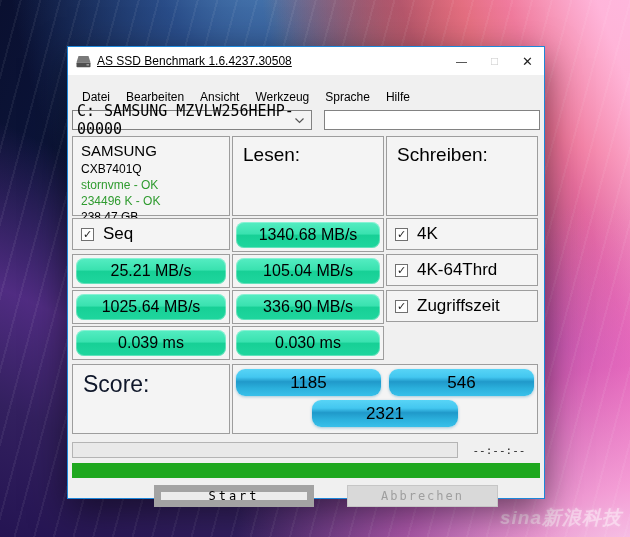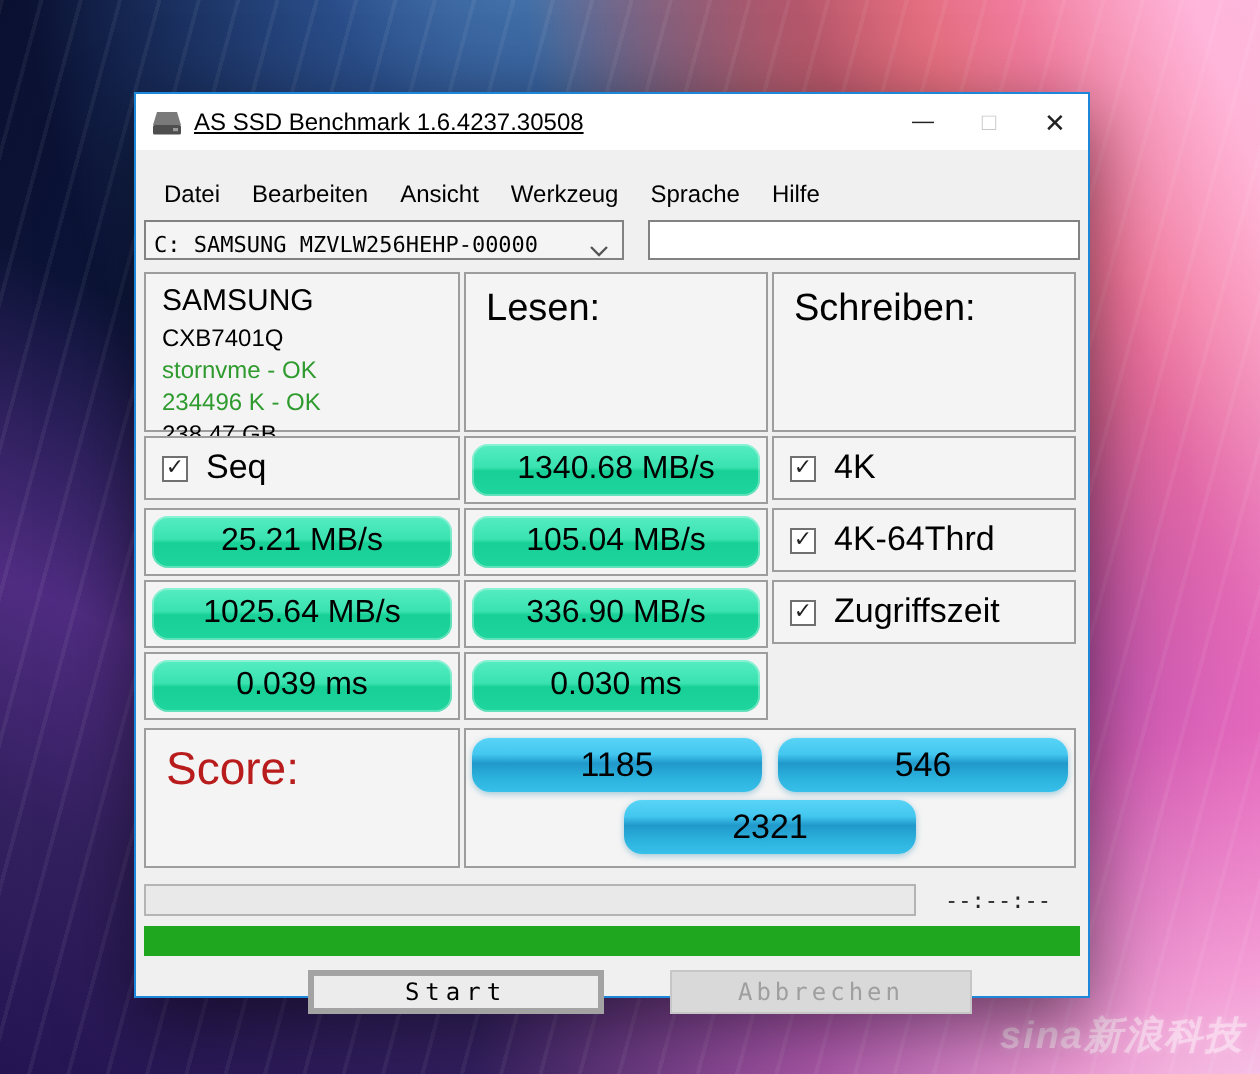--- a/index.html
+++ b/index.html
@@ -41,22 +41,22 @@
   .win-btn.min{font-size:11px;}
   .win-btn.max{font-size:12px;color:#c9c9c9;}
   .win-btn.close{font-size:13px;}
   
   .menubar{display:flex;padding:12px 4px 1px 6px;}
   .menu-item{font-size:12px;color:#000;padding:3px 8px;}
   
   .selector-row{display:flex;margin:2px 4px 0 4px;gap:12px;}
   .combo{
     width:240px;height:20px;box-sizing:border-box;background:#f4f4f4;border:1px solid #828282;
-    display:flex;align-items:flex-end;justify-content:space-between;padding:0 6px 0 4px;
-    font-family:"DejaVu Sans Mono",monospace;font-size:11px;color:#000;
+    display:flex;align-items:center;justify-content:space-between;padding:0 6px 0 4px;
+    font-family:"DejaVu Sans Mono",monospace;font-size:15px;color:#000;
   }
   .textbox{flex:1;height:20px;box-sizing:border-box;border:1px solid #828282;background:#fff;outline:none;padding:0 3px;font-size:12px;}
   
   .table{display:grid;grid-template-columns:158px 152px 152px;gap:2px;margin:6px 4px 0 4px;}
   .cell{background:#f4f4f4;border:1px solid #9d9d9d;box-sizing:border-box;}
   .info-cell{height:80px;padding:4px 8px;}
   .line-vendor{font-size:15px;color:#000;margin:1px 0 3px;}
   .line-fw{font-size:12px;color:#000;margin-bottom:2px;}
   .line-ok{font-size:12px;color:var(--ok-green,#2f9b2f);margin-bottom:2px;}
   .line-cap{font-size:12px;color:#000;}
@@ -68,40 +68,40 @@
   }
   .value-cell{height:32px;display:flex;align-items:center;justify-content:center;padding:16px 3px;}
   .pill-green{
     width:100%;height:26px;border-radius:8px;display:flex;align-items:center;justify-content:center;
     font-size:16px;color:#000;
     background:linear-gradient(180deg, var(--pill-green-top,#55edc2) 0%, #3ae2b0 45%, #17d096 52%, var(--pill-green-bottom,#1fd69e) 100%);
     box-shadow:inset 0 0 0 1px rgba(255,255,255,.3);
   }
   
   .score-grid{display:grid;grid-template-columns:158px 306px;gap:2px;margin:4px 4px 0 4px;}
-  .score-label-cell{height:70px;font-size:23px;color:#b91c1c;padding:6px 10px;}
+  .score-label-cell{height:70px;font-size:23px;color:#0f172a;padding:6px 10px;}
   .score-values-cell{height:70px;padding:4px 3px;}
   .score-row1{display:flex;gap:8px;justify-content:center;}
   .score-row2{display:flex;justify-content:center;margin-top:4px;}
   .pill-blue{
     width:146px;height:27px;border-radius:9px;display:flex;align-items:center;justify-content:center;
     font-size:17px;color:#000;
     background:linear-gradient(180deg, var(--pill-blue-top,#58d4f6) 0%, #43c7f0 30%, var(--pill-blue-mid,#2099ca) 47%, #2bb0dc 72%, #37c0ea 100%);
     box-shadow:0 1px 3px rgba(0,120,170,.35);
   }
   
   .progress-row{display:flex;align-items:center;margin:8px 4px 0 4px;}
   .progress-track{width:386px;height:16px;box-sizing:border-box;background:#e9e9e9;border:1px solid #b4b4b4;}
   .time-label{flex:1;text-align:center;font-family:"DejaVu Sans Mono",monospace;font-size:11px;color:#222;}
   .green-bar{margin:5px 4px 0 4px;height:15px;background:var(--progress-green,#1fa81f);}
   
   .buttons-row{display:flex;margin:7px 4px 0 4px;}
   .btn{height:22px;box-sizing:border-box;display:flex;align-items:center;justify-content:center;
        font-family:"DejaVu Sans Mono",monospace;font-size:12px;}
-  .btn-start{margin-left:82px;width:148px;background:#ececec;border:3px solid #a3a3a3;color:#000;letter-spacing:3px;}
+  .btn-start{margin-left:82px;width:160px;background:#ececec;border:7px solid #a3a3a3;color:#000;letter-spacing:3px;}
   .btn-cancel{margin-left:33px;width:151px;background:#d9d9d9;border:1px solid #c6c6c6;color:#9f9f9f;letter-spacing:2px;}
 </style>
 </head>
 <body>
 
 <div class="desktop">
   <div class="watermark">sina新浪科技</div>
 
   <div class="window">
 

